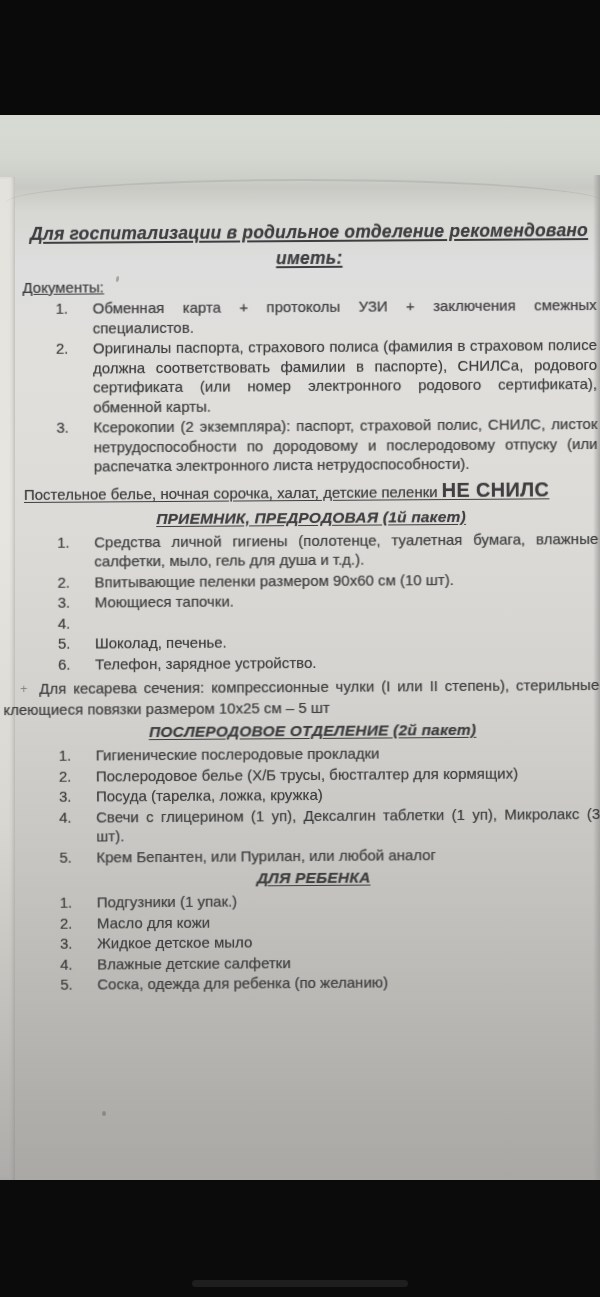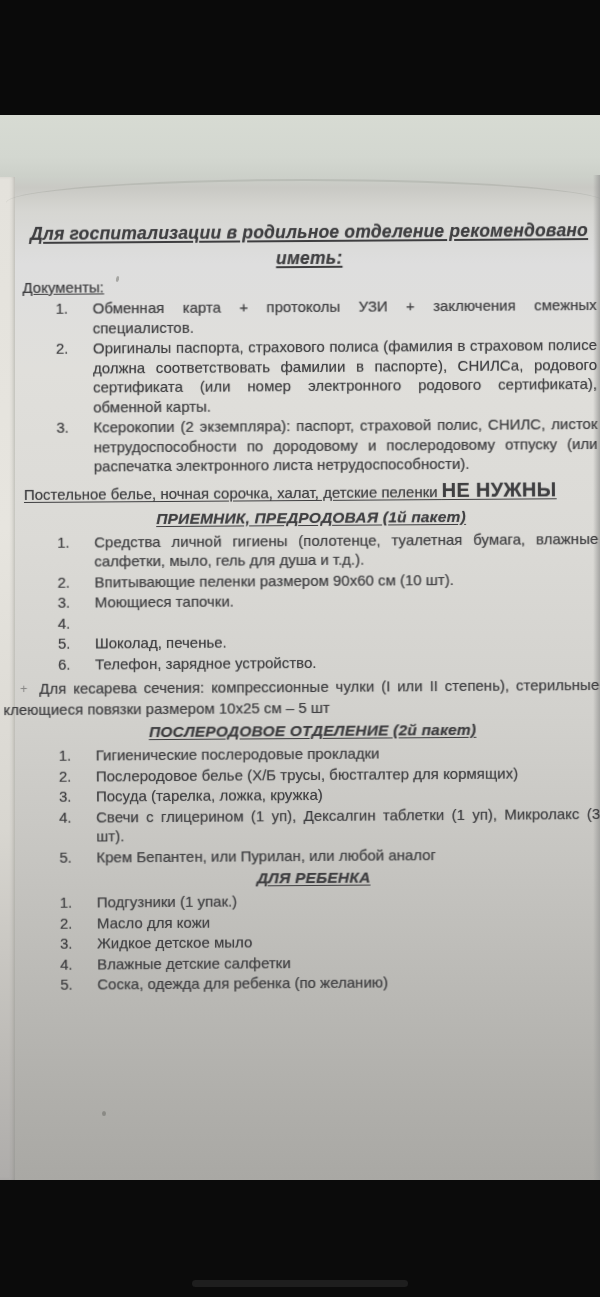--- a/index.html
+++ b/index.html
@@ -114,21 +114,21 @@
           <span class="num">2.</span>
           <div class="txt">Оригиналы паспорта, страхового полиса (фамилия в страховом полисе должна соответствовать фамилии в паспорте), СНИЛСа, родового сертификата (или номер электронного родового сертификата), обменной карты.</div>
         </div>
         <div class="li">
           <span class="num">3.</span>
           <div class="txt">Ксерокопии (2 экземпляра): паспорт, страховой полис, СНИЛС, листок нетрудоспособности по дородовому и послеродовому отпуску (или распечатка электронного листа нетрудоспособности).</div>
         </div>
       </div>
 
       <div class="notneeded">
-        <span>Постельное белье, ночная сорочка, халат, детские пеленки </span><span class="em">НЕ НУЖНЫ</span>
+        <span>Постельное белье, ночная сорочка, халат, детские пеленки </span><span class="em">НЕ СНИЛС</span>
       </div>
 
       <div class="sec-header">ПРИЕМНИК, ПРЕДРОДОВАЯ  (1й пакет)</div>
 
       <div class="list">
         <div class="li">
           <span class="num">1.</span>
           <div class="txt">Средства личной гигиены (полотенце, туалетная бумага, влажные салфетки, мыло, гель для душа и т.д.).</div>
         </div>
         <div class="li">

